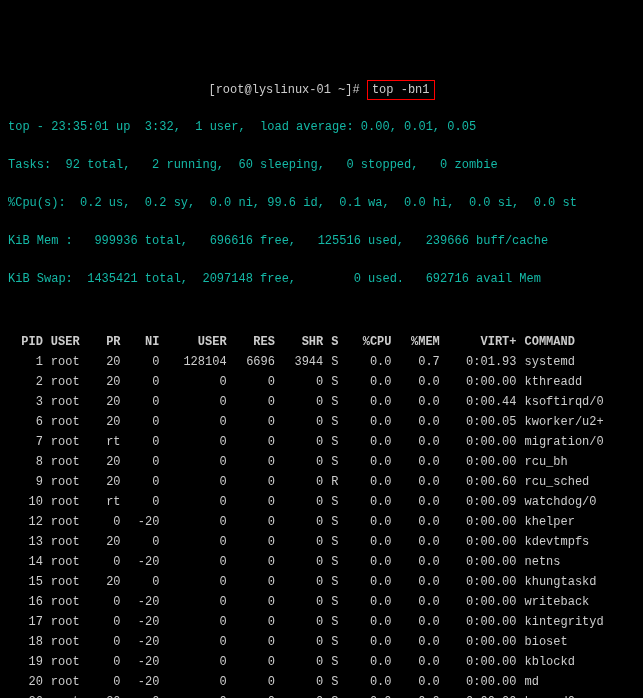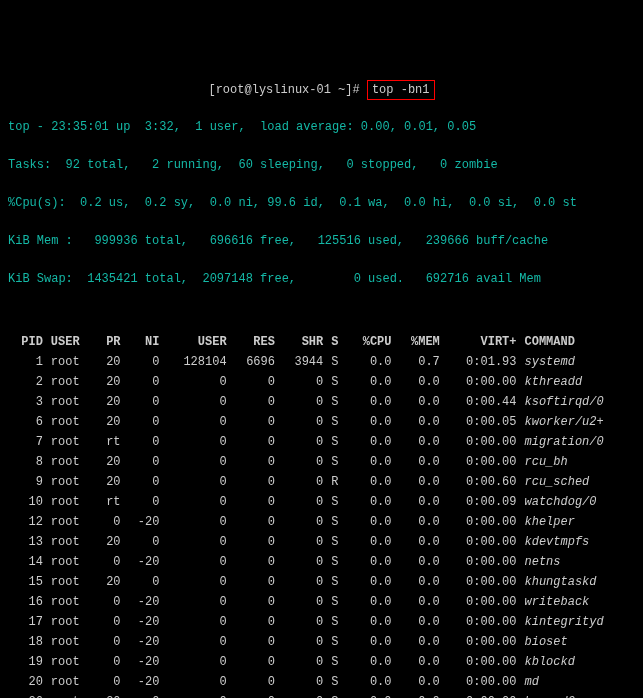--- a/index.html
+++ b/index.html
@@ -29,21 +29,21 @@
     }
     th, td {
       padding: 1px 4px;
       text-align: right;
       color: #ccc;
     }
     th { font-weight: bold; }
     th:nth-child(2), td:nth-child(2),
     th:nth-child(8), td:nth-child(8),
     th:nth-child(12), td:nth-child(12) { text-align: left; }
-    td:nth-child(12) { color: #ccc; font-style: italic; }
+    td:nth-child(12) { color: #ccc; }
   </style>
 </head>
 <body>
 
 
 
 <div class="prompt-line"><span>[root@lyslinux-01 ~]#</span> <span class="highlight-box">top -bn1</span></div>
 <div class="summary">top - 23:35:01 up  3:32,  1 user,  load average: 0.00, 0.01, 0.05</div>
 <div class="summary">Tasks:  92 total,   2 running,  60 sleeping,   0 stopped,   0 zombie</div>
 <div class="summary">%Cpu(s):  0.2 us,  0.2 sy,  0.0 ni, 99.6 id,  0.1 wa,  0.0 hi,  0.0 si,  0.0 st</div>

